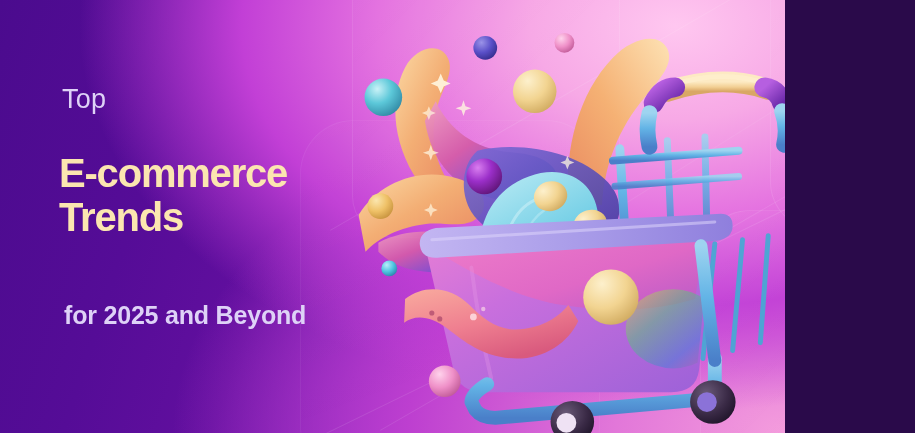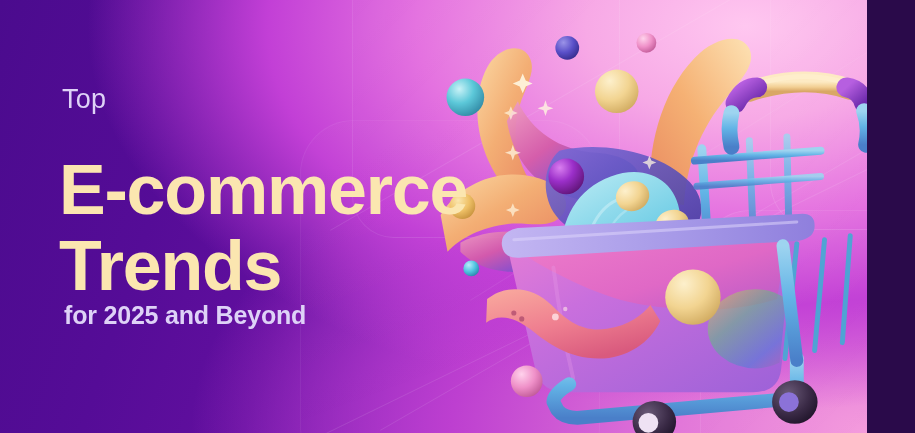--- a/index.html
+++ b/index.html
@@ -1,20 +1,20 @@
 <!DOCTYPE html>
 <html><head>
 <meta charset="utf-8">
 <style>
   html,body{margin:0;padding:0;background:#2a0a4a;}
   *{box-sizing:border-box;}
 
   #banner{
     position:relative;
-    width:867px;height:433px;
+    width:785px;height:433px;
     overflow:hidden;
     font-family:"Liberation Sans","DejaVu Sans",sans-serif;
     background:
       radial-gradient(115% 135% at 86% 6%,  #ffc7f0 0%, #f7a9e6 16%, #e471e0 33%, #c23fd6 48%, transparent 66%),
       radial-gradient(120% 130% at 100% 100%, #f49cdd 0%, #e277d9 18%, #bd3fd0 40%, transparent 65%),
       linear-gradient(108deg, #4b0b8e 0%, #550c97 22%, #620f9f 38%, #7c1cb6 55%, #a52ecb 72%, #cf4ddd 87%, #eb8ae8 100%);
     padding-left: 28px;
   }
 
   
@@ -40,21 +40,21 @@
   
   .copy{position:absolute;left:62px;top:0;width:430px;height:100%;z-index:30;}
 
   .kicker{
     position:absolute;top:86px;left:0;
     font-size:27px;font-weight:400;letter-spacing:.2px;
     color:#ded2f7;line-height:1;
   }
   .headline{
     position:absolute;top:152px;left:-3px;
-    font-size:70px;font-weight:700;line-height:1.09;
+    font-size:40px;font-weight:700;line-height:1.09;
     letter-spacing:-1.2px;
     color:#fbe6b0;
     white-space:pre-line;
   }
   .subline{
     position:absolute;top:303px;left:2px;
     font-size:25px;font-weight:700;letter-spacing:-.2px;
     color:#ded2f7;line-height:1;
   }
 

